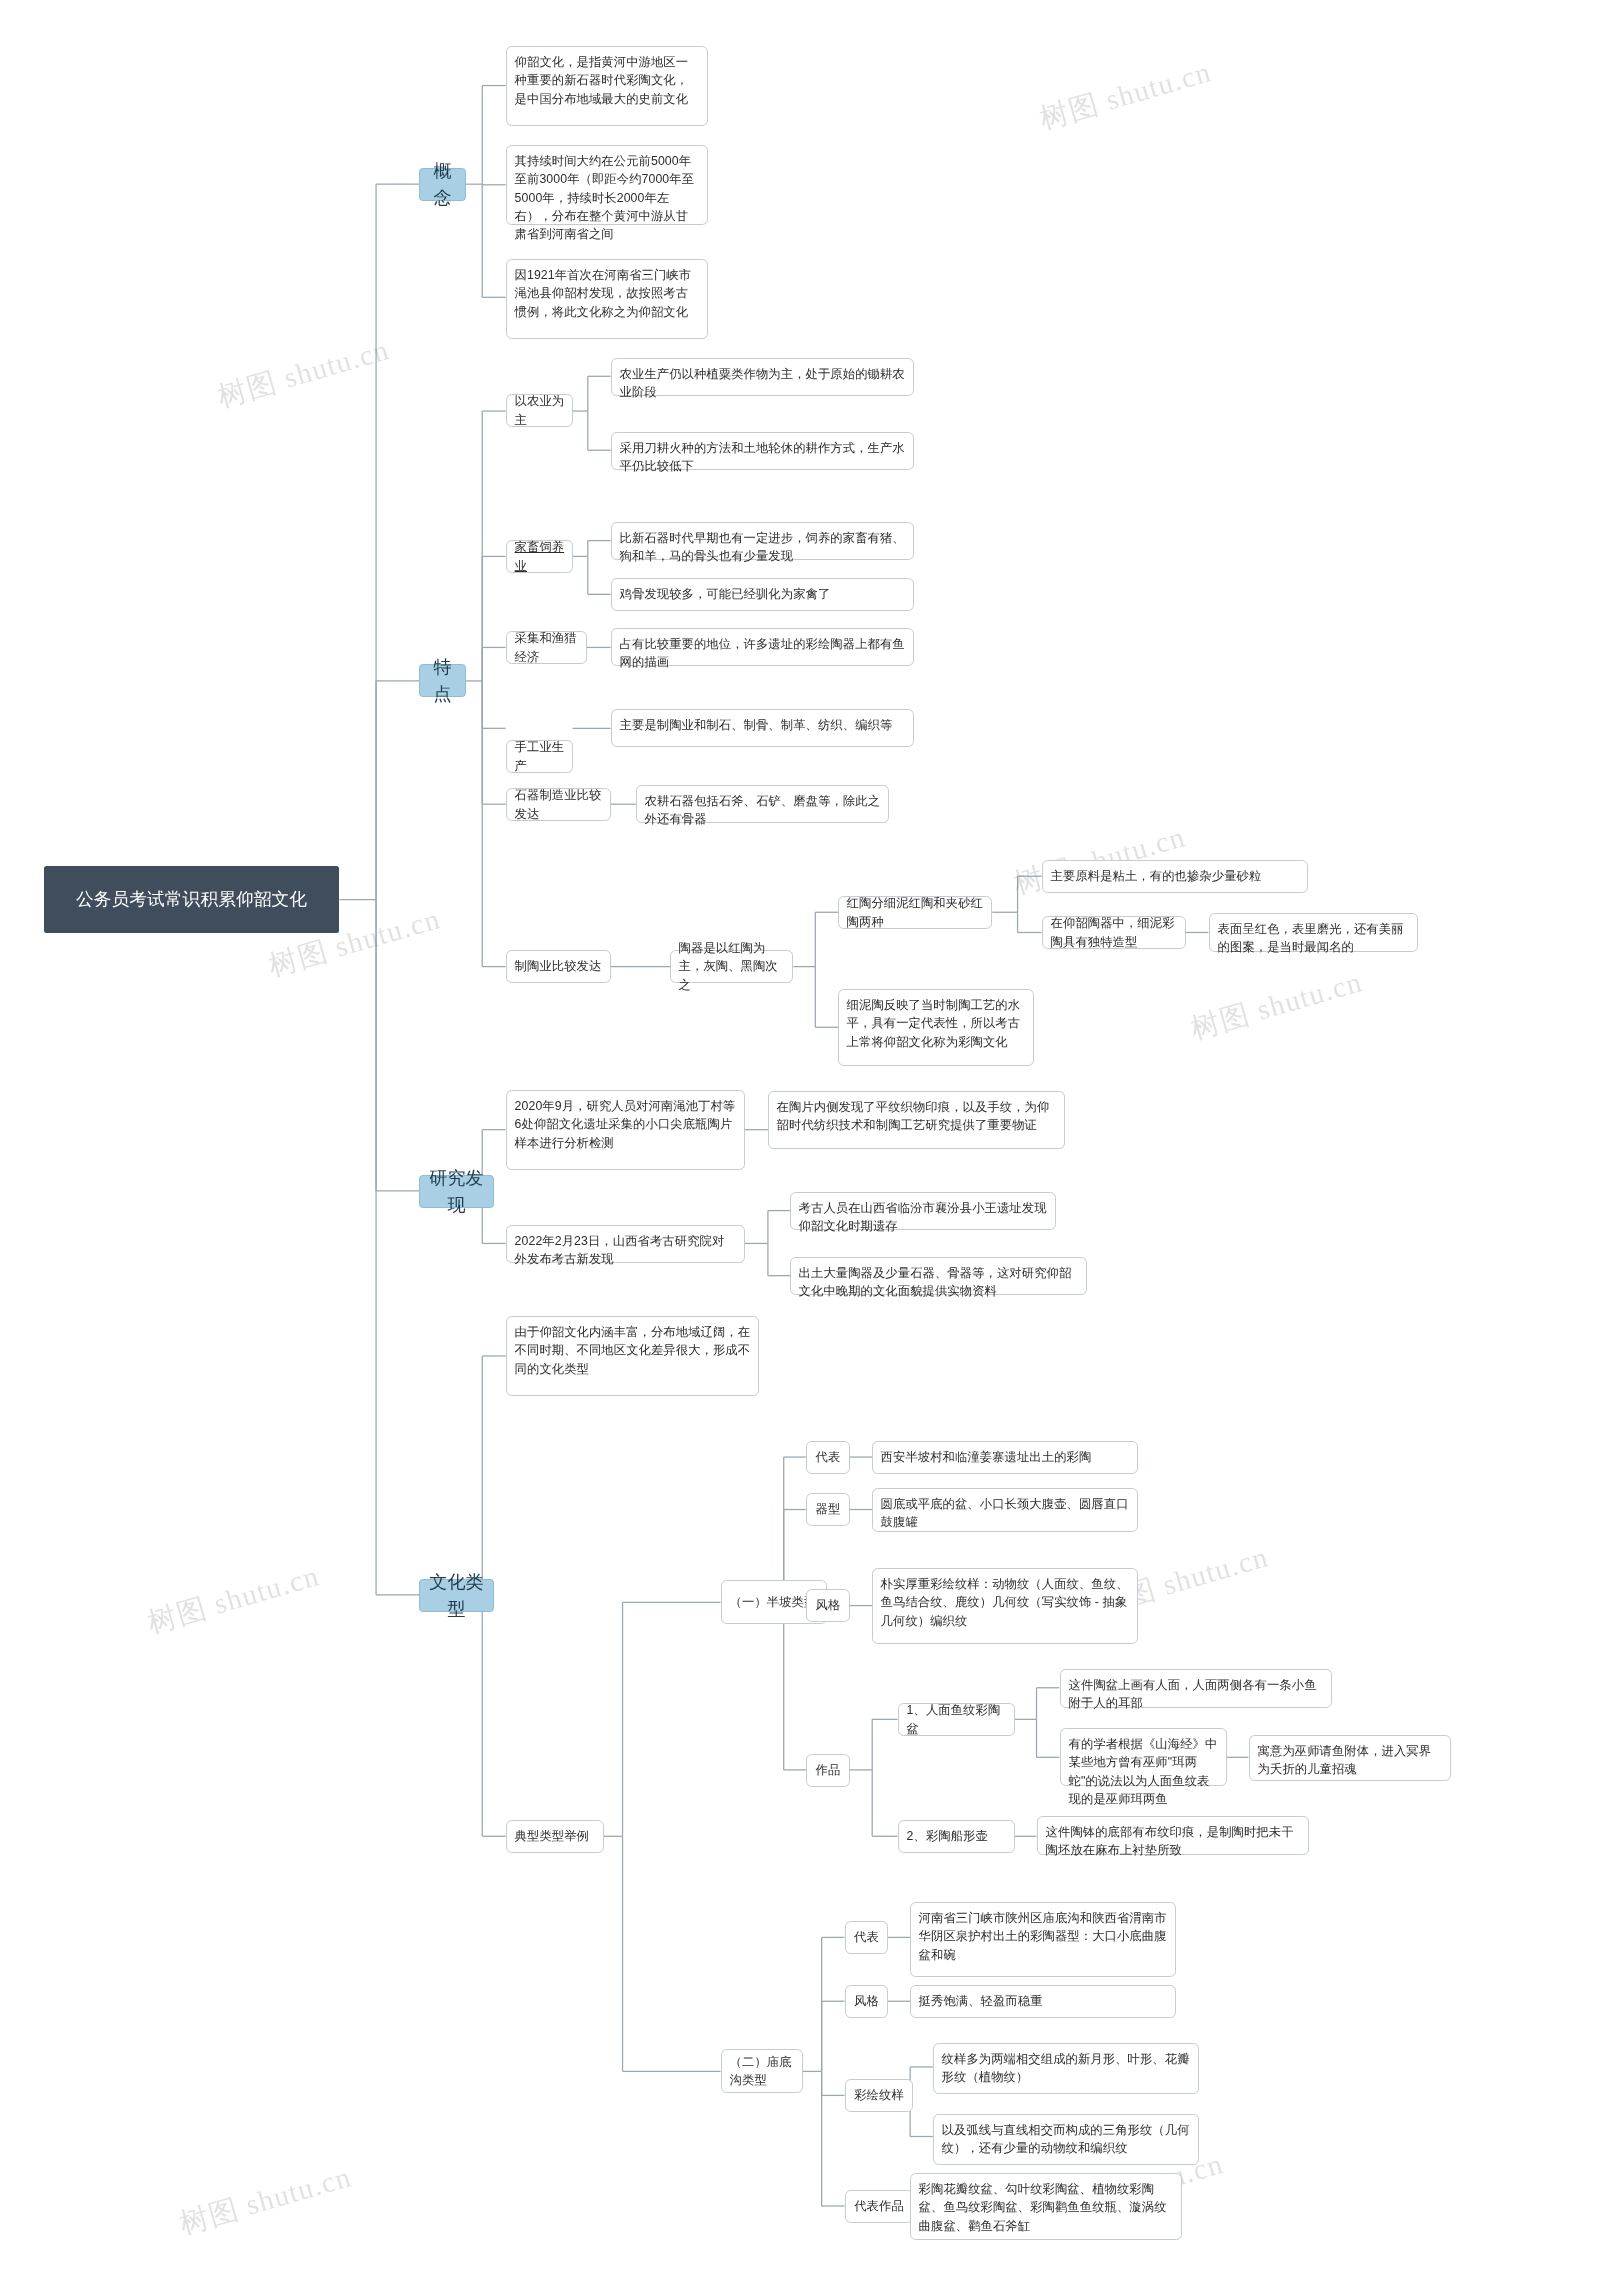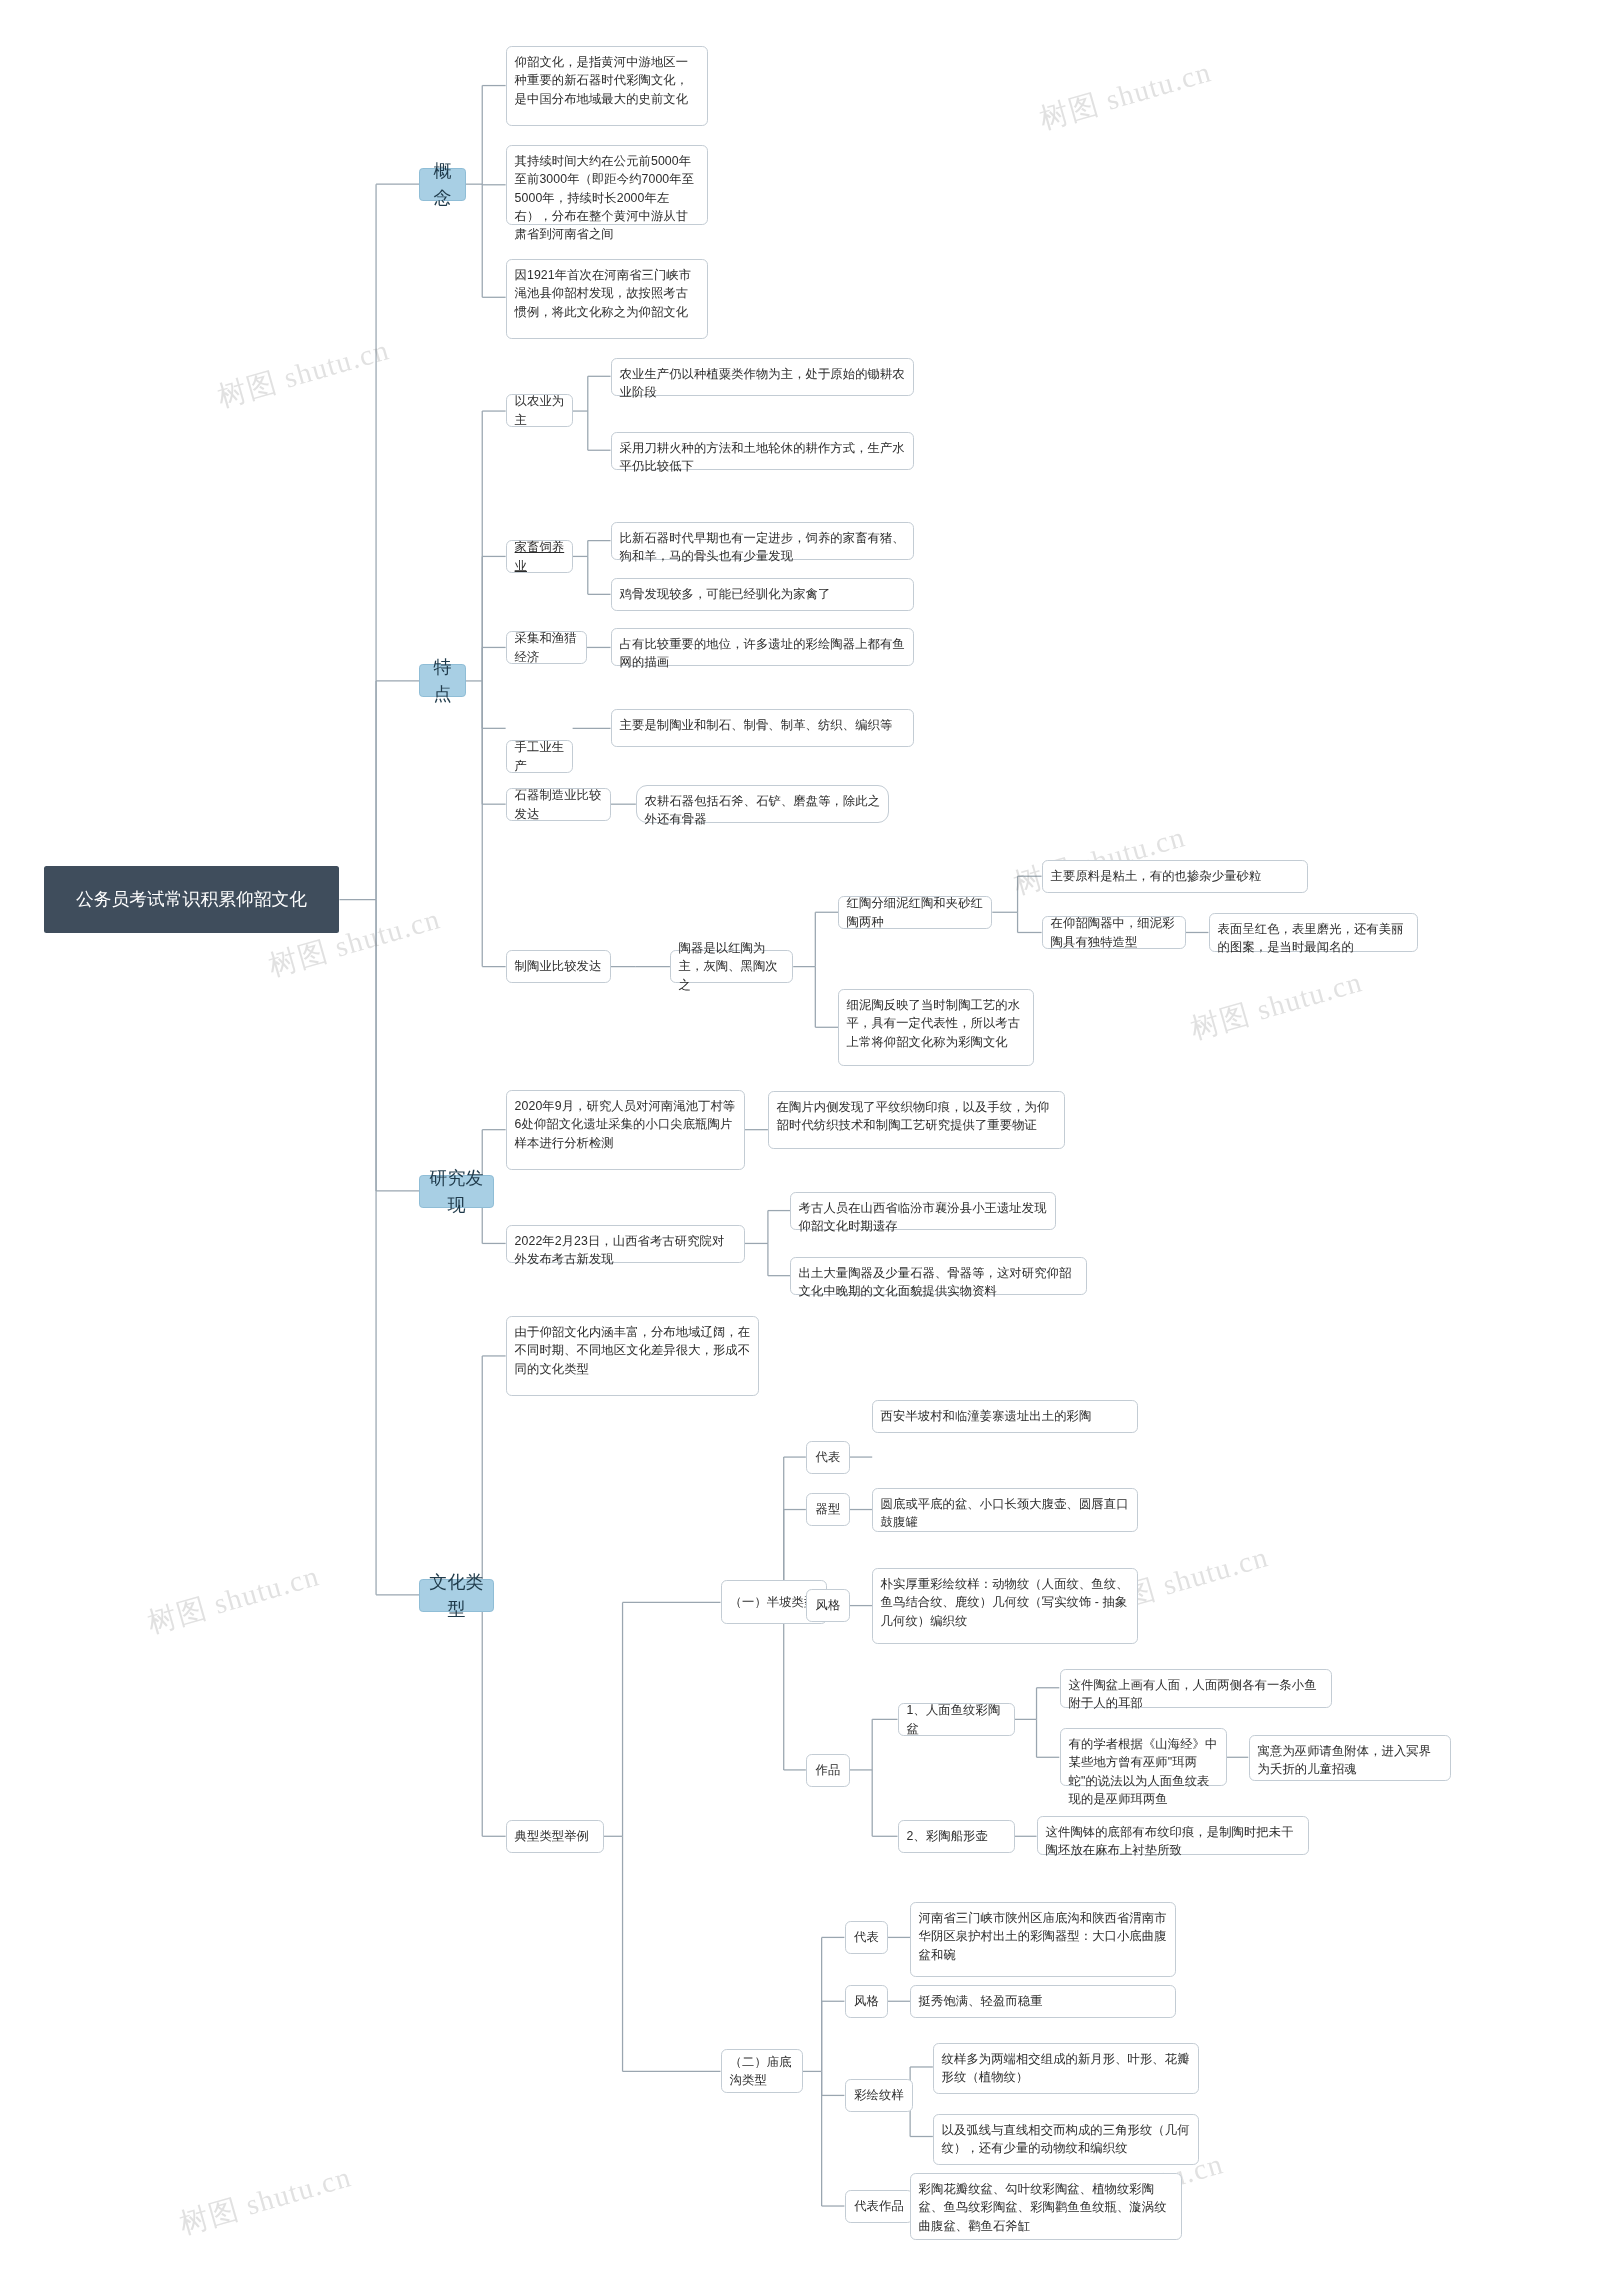--- a/index.html
+++ b/index.html
@@ -231,42 +231,42 @@
   <div class="node lvl2" style="left:611px;top:522px;width:303px;height:38px;">比新石器时代早期也有一定进步，饲养的家畜有猪、狗和羊，马的骨头也有少量发现</div>
   <div class="node lvl2" style="left:611px;top:578px;width:303px;height:33px;display:flex;align-items:center;">鸡骨发现较多，可能已经驯化为家禽了</div>
 
   <div class="node lvl2" style="left:506px;top:631px;width:81px;height:33px;display:flex;align-items:center;">采集和渔猎经济</div>
   <div class="node lvl2" style="left:611px;top:628px;width:303px;height:38px;">占有比较重要的地位，许多遗址的彩绘陶器上都有鱼网的描画</div>
 
   <div class="node lvl2" style="left:506px;top:712px;width:67px;height:33px;display:flex;align-items:center;margin-top:28px;">手工业生产</div>
   <div class="node lvl2" style="left:611px;top:709px;width:303px;height:38px;">主要是制陶业和制石、制骨、制革、纺织、编织等</div>
 
   <div class="node lvl2" style="left:506px;top:788px;width:105px;height:33px;display:flex;align-items:center;">石器制造业比较发达</div>
-  <div class="node lvl2" style="left:636px;top:785px;width:253px;height:38px;border-radius:11px;">农耕石器包括石斧、石铲、磨盘等，除此之外还有骨器</div>
+  <div class="node lvl2" style="left:636px;top:785px;width:253px;height:38px;">农耕石器包括石斧、石铲、磨盘等，除此之外还有骨器</div>
 
   <div class="node lvl2" style="left:506px;top:950px;width:105px;height:33px;display:flex;align-items:center;">制陶业比较发达</div>
   <div class="node lvl2" style="left:670px;top:950px;width:123px;height:33px;display:flex;align-items:center;">陶器是以红陶为主，灰陶、黑陶次之</div>
   <div class="node lvl2" style="left:838px;top:896px;width:154px;height:33px;display:flex;align-items:center;">红陶分细泥红陶和夹砂红陶两种</div>
   <div class="node lvl2" style="left:1042px;top:860px;width:266px;height:33px;display:flex;align-items:center;">主要原料是粘土，有的也掺杂少量砂粒</div>
   <div class="node lvl2" style="left:1042px;top:916px;width:144px;height:33px;display:flex;align-items:center;">在仰韶陶器中，细泥彩陶具有独特造型</div>
   <div class="node lvl2" style="left:1209px;top:913px;width:209px;height:39px;">表面呈红色，表里磨光，还有美丽的图案，是当时最闻名的</div>
   <div class="node lvl2" style="left:838px;top:989px;width:196px;height:77px;">细泥陶反映了当时制陶工艺的水平，具有一定代表性，所以考古上常将仰韶文化称为彩陶文化</div>
 
   <div class="node lvl2" style="left:506px;top:1090px;width:239px;height:80px;">2020年9月，研究人员对河南渑池丁村等6处仰韶文化遗址采集的小口尖底瓶陶片样本进行分析检测</div>
   <div class="node lvl2" style="left:768px;top:1091px;width:297px;height:58px;">在陶片内侧发现了平纹织物印痕，以及手纹，为仰韶时代纺织技术和制陶工艺研究提供了重要物证</div>
   <div class="node lvl2" style="left:506px;top:1225px;width:239px;height:38px;">2022年2月23日，山西省考古研究院对外发布考古新发现</div>
   <div class="node lvl2" style="left:790px;top:1192px;width:266px;height:38px;">考古人员在山西省临汾市襄汾县小王遗址发现仰韶文化时期遗存</div>
   <div class="node lvl2" style="left:790px;top:1257px;width:297px;height:38px;">出土大量陶器及少量石器、骨器等，这对研究仰韶文化中晚期的文化面貌提供实物资料</div>
 
   <div class="node lvl2" style="left:506px;top:1316px;width:253px;height:80px;">由于仰韶文化内涵丰富，分布地域辽阔，在不同时期、不同地区文化差异很大，形成不同的文化类型</div>
   <div class="node lvl2" style="left:506px;top:1820px;width:98px;height:33px;display:flex;align-items:center;">典型类型举例</div>
 
   <div class="node lvl2" style="left:721px;top:1580px;width:106px;height:44px;display:flex;align-items:center;">（一）半坡类型</div>
   <div class="node lvl2" style="left:806px;top:1441px;width:44px;height:33px;display:flex;align-items:center;justify-content:center;">代表</div>
-  <div class="node lvl2" style="left:872px;top:1400px;width:266px;height:33px;display:flex;align-items:center;">西安半坡村和临潼姜寨遗址出土的彩陶</div>
+  <div class="node lvl2" style="left:872px;top:1441px;width:266px;height:33px;display:flex;align-items:center;">西安半坡村和临潼姜寨遗址出土的彩陶</div>
   <div class="node lvl2" style="left:806px;top:1493px;width:44px;height:33px;display:flex;align-items:center;justify-content:center;">器型</div>
   <div class="node lvl2" style="left:872px;top:1488px;width:266px;height:44px;">圆底或平底的盆、小口长颈大腹壶、圆唇直口鼓腹罐</div>
   <div class="node lvl2" style="left:806px;top:1589px;width:44px;height:33px;display:flex;align-items:center;justify-content:center;">风格</div>
   <div class="node lvl2" style="left:872px;top:1568px;width:266px;height:76px;">朴实厚重彩绘纹样：动物纹（人面纹、鱼纹、鱼鸟结合纹、鹿纹）几何纹（写实纹饰 - 抽象几何纹）编织纹</div>
   <div class="node lvl2" style="left:806px;top:1754px;width:44px;height:33px;display:flex;align-items:center;justify-content:center;">作品</div>
   <div class="node lvl2" style="left:898px;top:1703px;width:117px;height:33px;display:flex;align-items:center;">1、人面鱼纹彩陶盆</div>
   <div class="node lvl2" style="left:1060px;top:1669px;width:272px;height:39px;">这件陶盆上画有人面，人面两侧各有一条小鱼附于人的耳部</div>
   <div class="node lvl2" style="left:1060px;top:1728px;width:167px;height:58px;">有的学者根据《山海经》中某些地方曾有巫师"珥两蛇"的说法以为人面鱼纹表现的是巫师珥两鱼</div>
   <div class="node lvl2" style="left:1249px;top:1735px;width:202px;height:46px;">寓意为巫师请鱼附体，进入冥界为夭折的儿童招魂</div>
   <div class="node lvl2" style="left:898px;top:1820px;width:117px;height:33px;display:flex;align-items:center;">2、彩陶船形壶</div>

